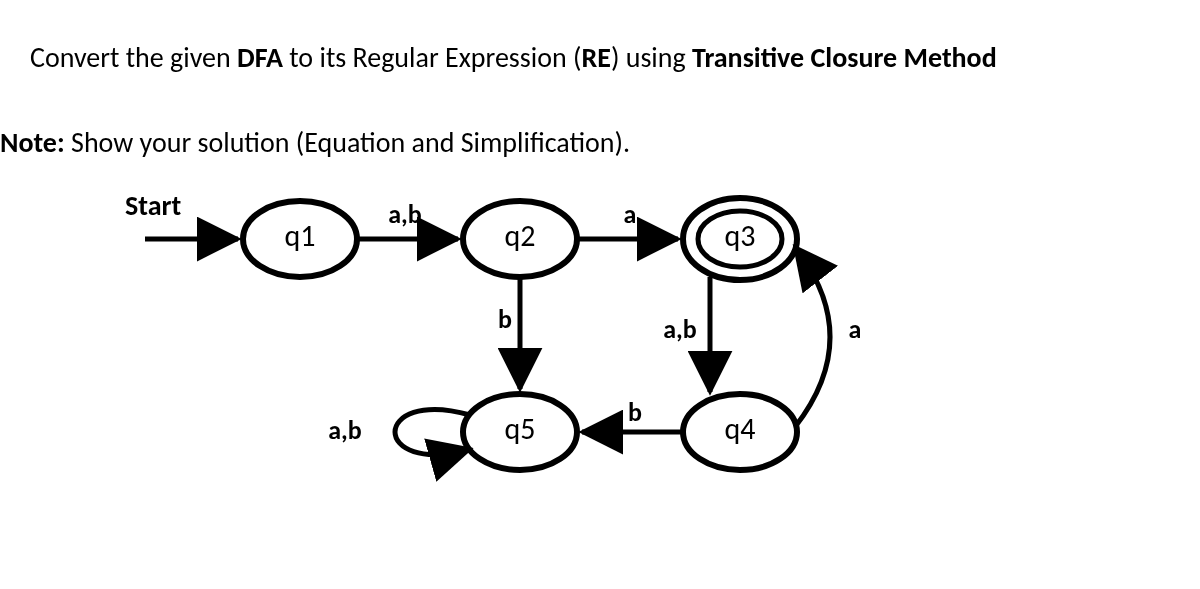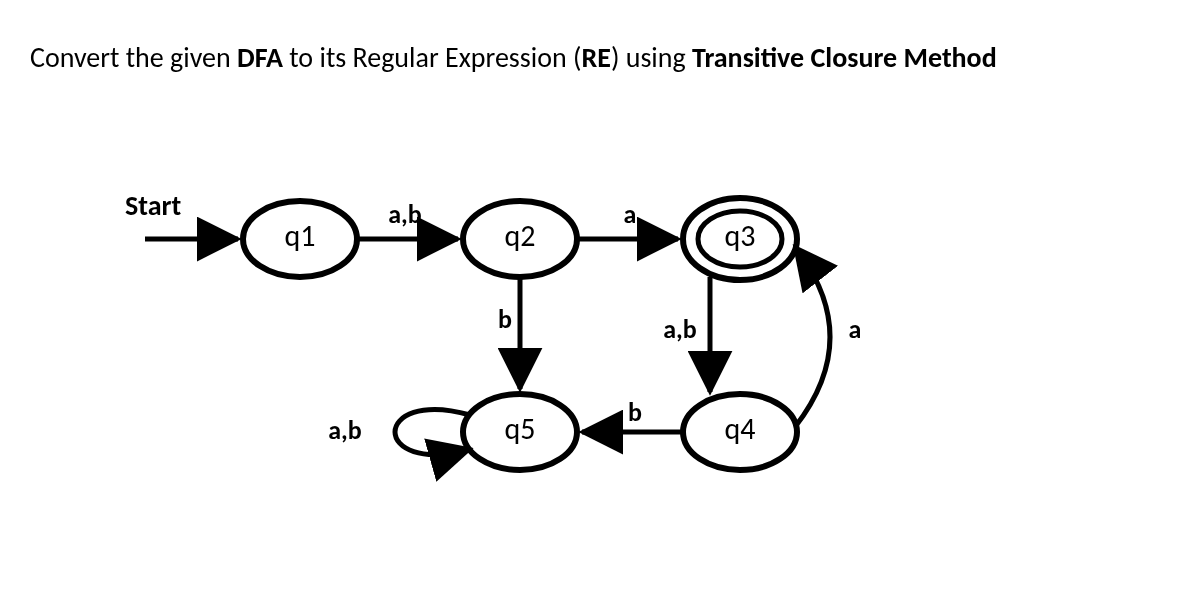--- a/index.html
+++ b/index.html
@@ -60,20 +60,23 @@
 </style>
 </head>
 <body>
 
 <div class="page">
 
   <div class="title-line">
     <span>Convert the given </span><span class="bold">DFA</span><span> to its Regular Expression (</span><span class="bold">RE</span><span>) using </span><span class="bold">Transitive Closure Method</span>
   </div>
 
+  <div class="note-line">
+    <span class="bold">Note:</span><span> Show your solution (Equation and Simplification).</span>
+  </div>
 
   <div class="diagram">
     <svg width="900" height="340" viewBox="0 0 900 340">
       <defs>
         <marker id="arrow" viewBox="0 0 12 12" refX="11" refY="6" markerWidth="9" markerHeight="9" orient="auto-start-reverse">
           <path d="M 0 0 L 12 6 L 0 12 z" fill="#000"></path>
         </marker>
       </defs>
 
       <text x="15" y="28" class="start-label">Start</text>

